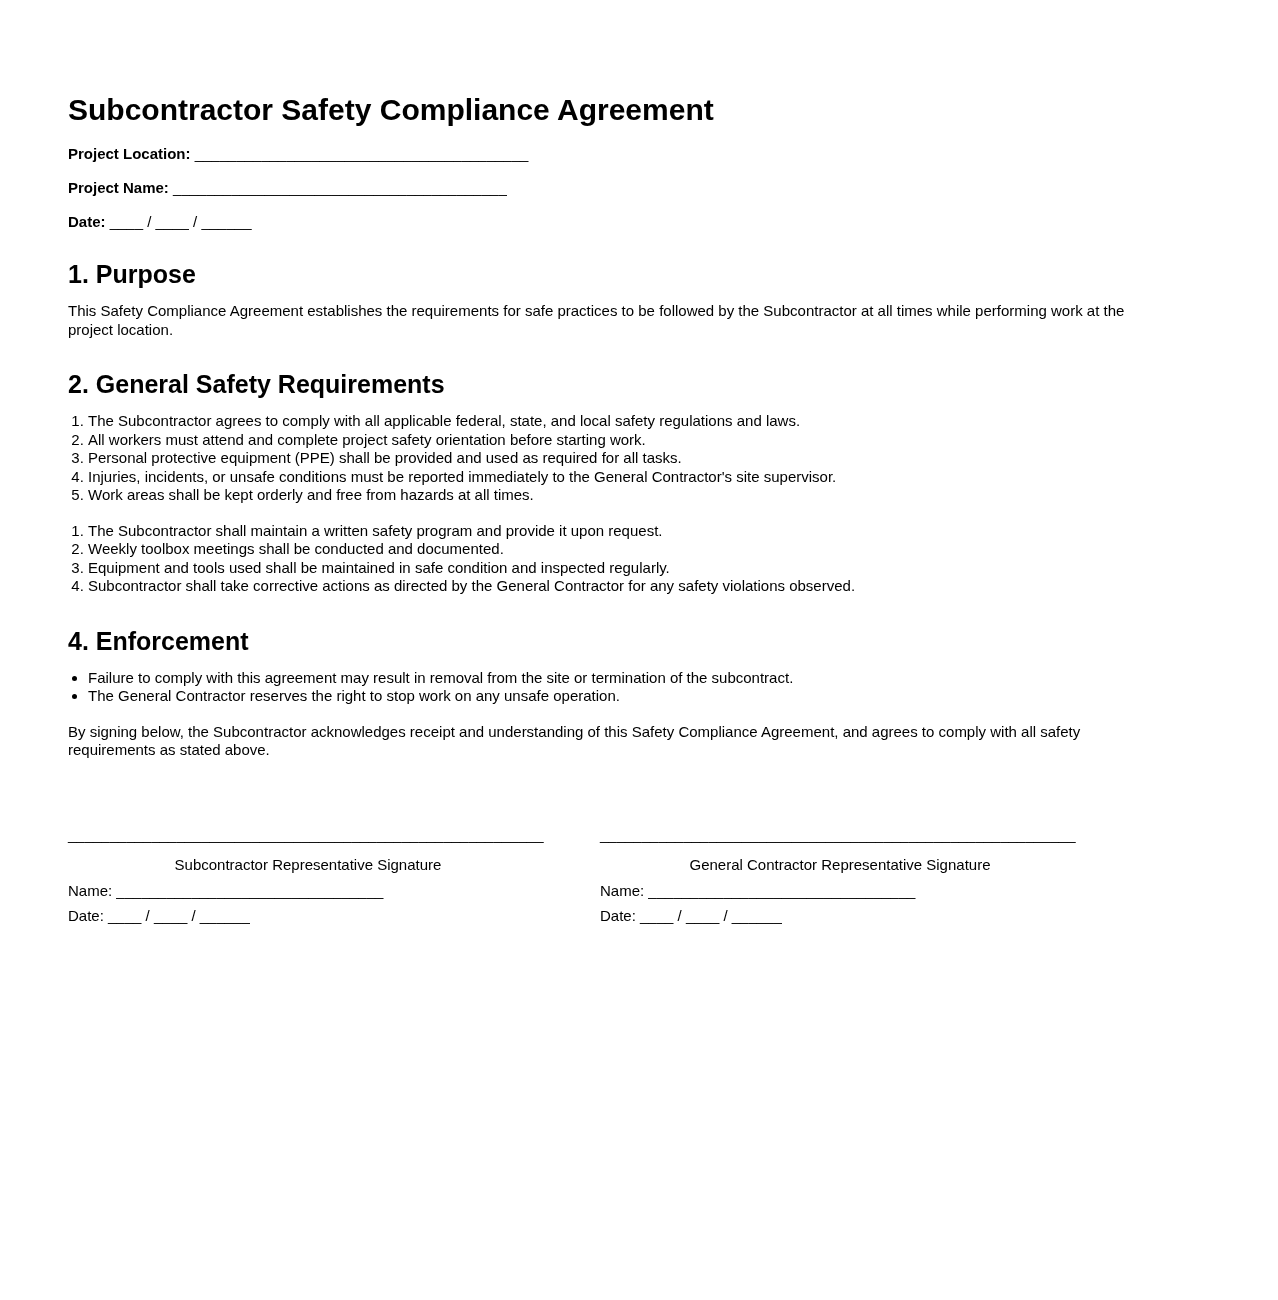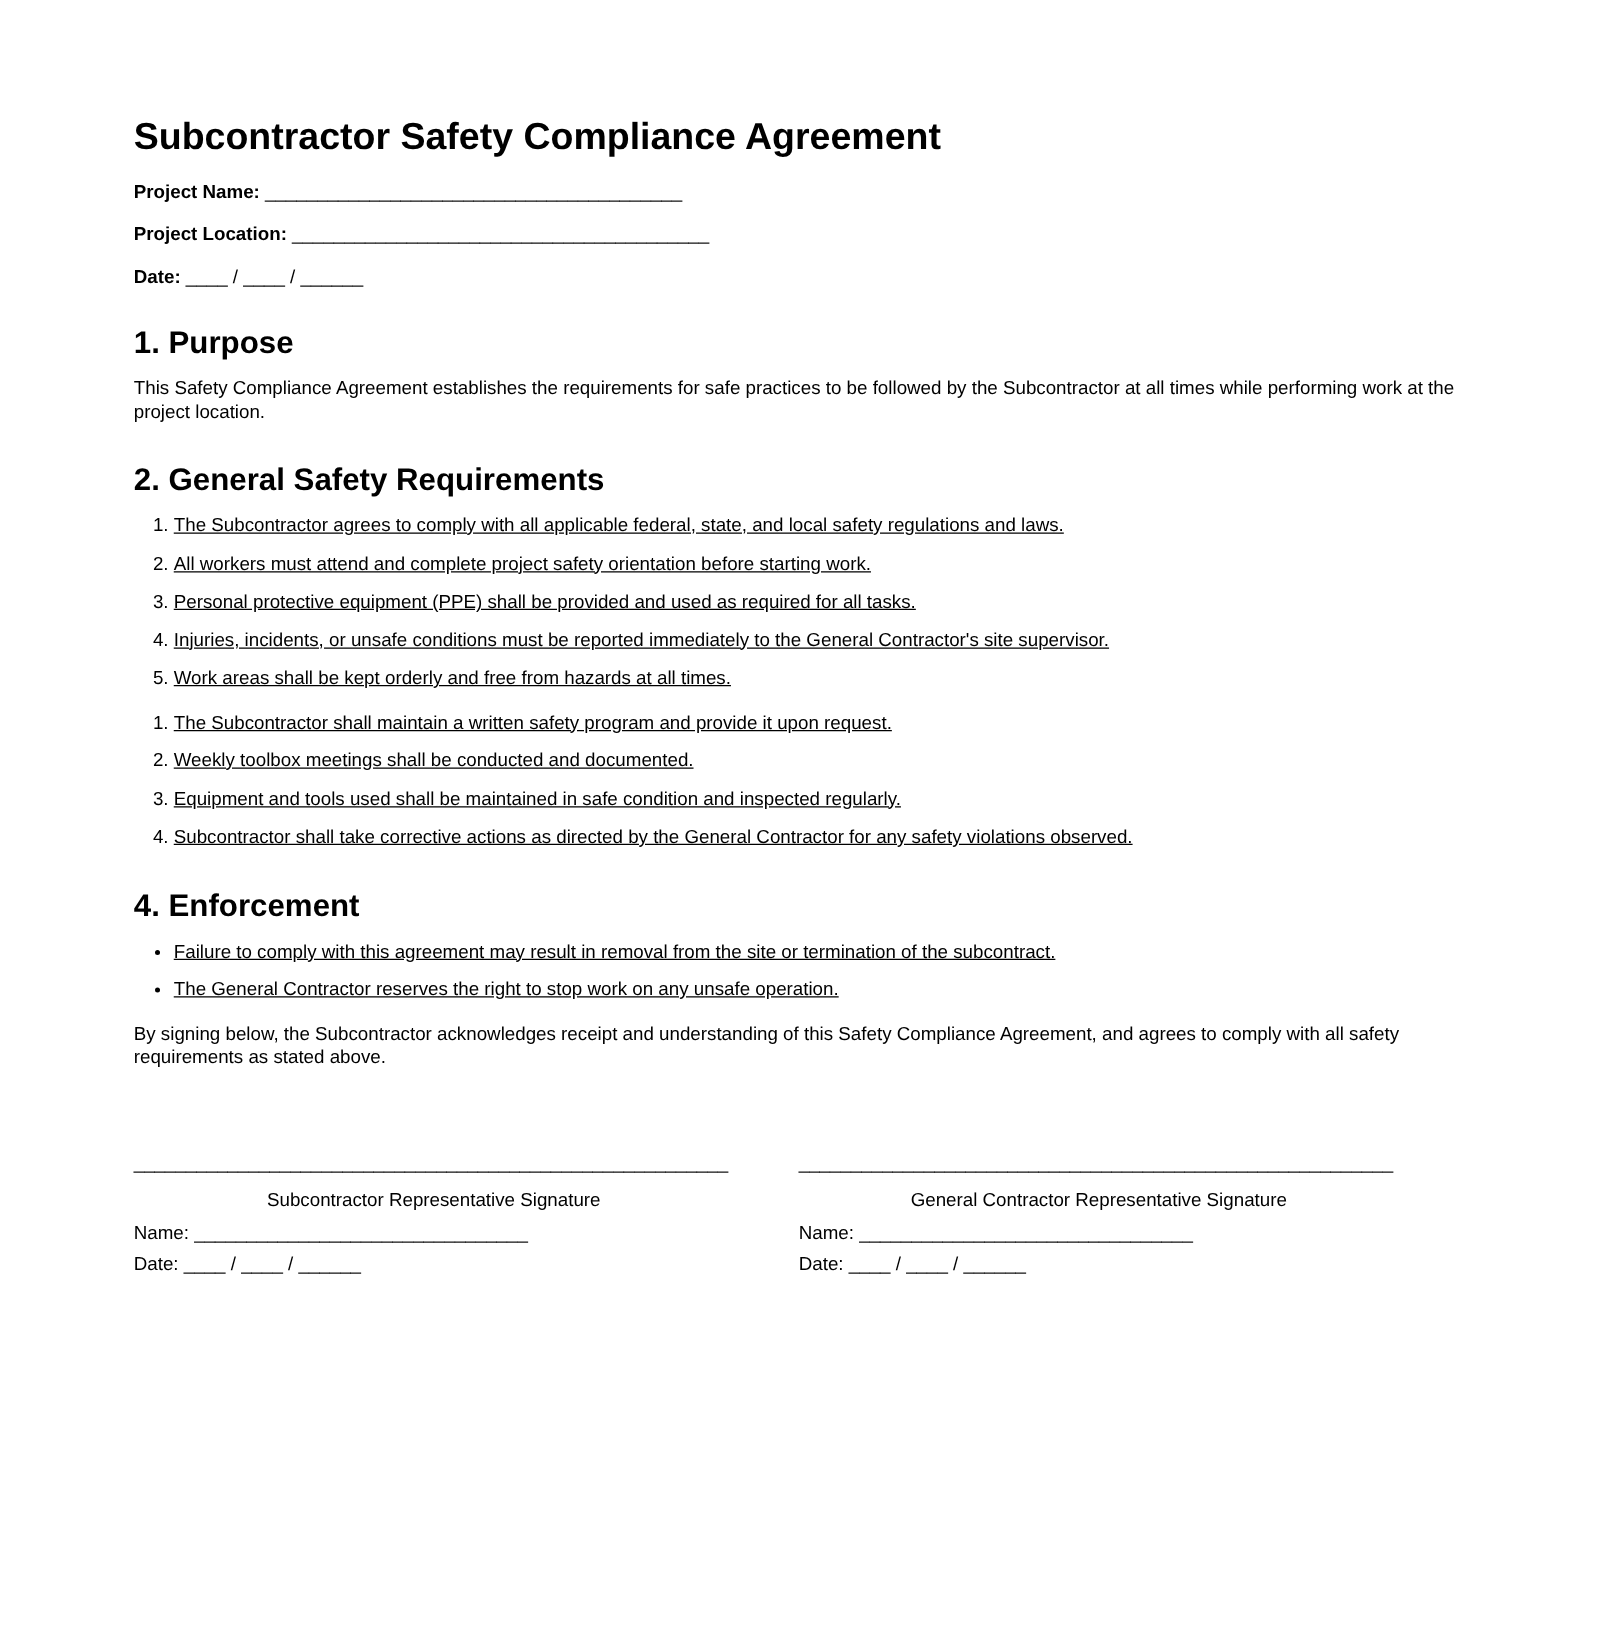--- a/index.html
+++ b/index.html
@@ -5,21 +5,21 @@
   html, body {
     margin: 0;
     padding: 0;
     background: #ffffff;
   }
   .page {
     position: relative;
     width: 1278px;
     height: 1300px;
     box-sizing: border-box;
-    padding: 93px 108px 0 107px;
+    padding: 93px 108px 0 68px;
     background: #ffffff;
     color: #000000;
     font-family: "Liberation Sans", sans-serif;
     font-size: 15px;
     line-height: 18.5px;
     overflow: hidden;
   }
   h1.doc-title {
     font-size: 30px;
     line-height: 33px;
@@ -41,23 +41,22 @@
     margin: 34px 0 17px 0;
   }
   p.body-par {
     margin: 0 0 17px 0;
   }
   ol.doc-list, ul.doc-list {
     margin: 0 0 17px 0;
     padding: 0 0 0 20px;
   }
   ol.doc-list li, ul.doc-list li {
-    margin: 12px;
+    margin: 0;
     padding: 0;
-    text-decoration: underline;
   }
   .sig-row {
     display: flex;
     gap: 52px;
     margin-top: 66px;
   }
   .sig-col {
     width: 480px;
   }
   .sig-line {
@@ -77,26 +76,26 @@
   }
 </style>
 </head>
 <body>
 
 <div class="page">
 
   <h1 class="doc-title">Subcontractor Safety Compliance Agreement</h1>
 
   <p class="field">
-    <span class="field-label">Project Name:</span>
+    <span class="field-label">Project Location:</span>
     <span class="blank">________________________________________</span>
   </p>
 
   <p class="field">
-    <span class="field-label">Project Location:</span>
+    <span class="field-label">Project Name:</span>
     <span class="blank">________________________________________</span>
   </p>
 
   <p class="field">
     <span class="field-label">Date:</span>
     <span class="blank">____ / ____ / ______</span>
   </p>
 
 
   <h2 class="sec-heading">1. Purpose</h2>

